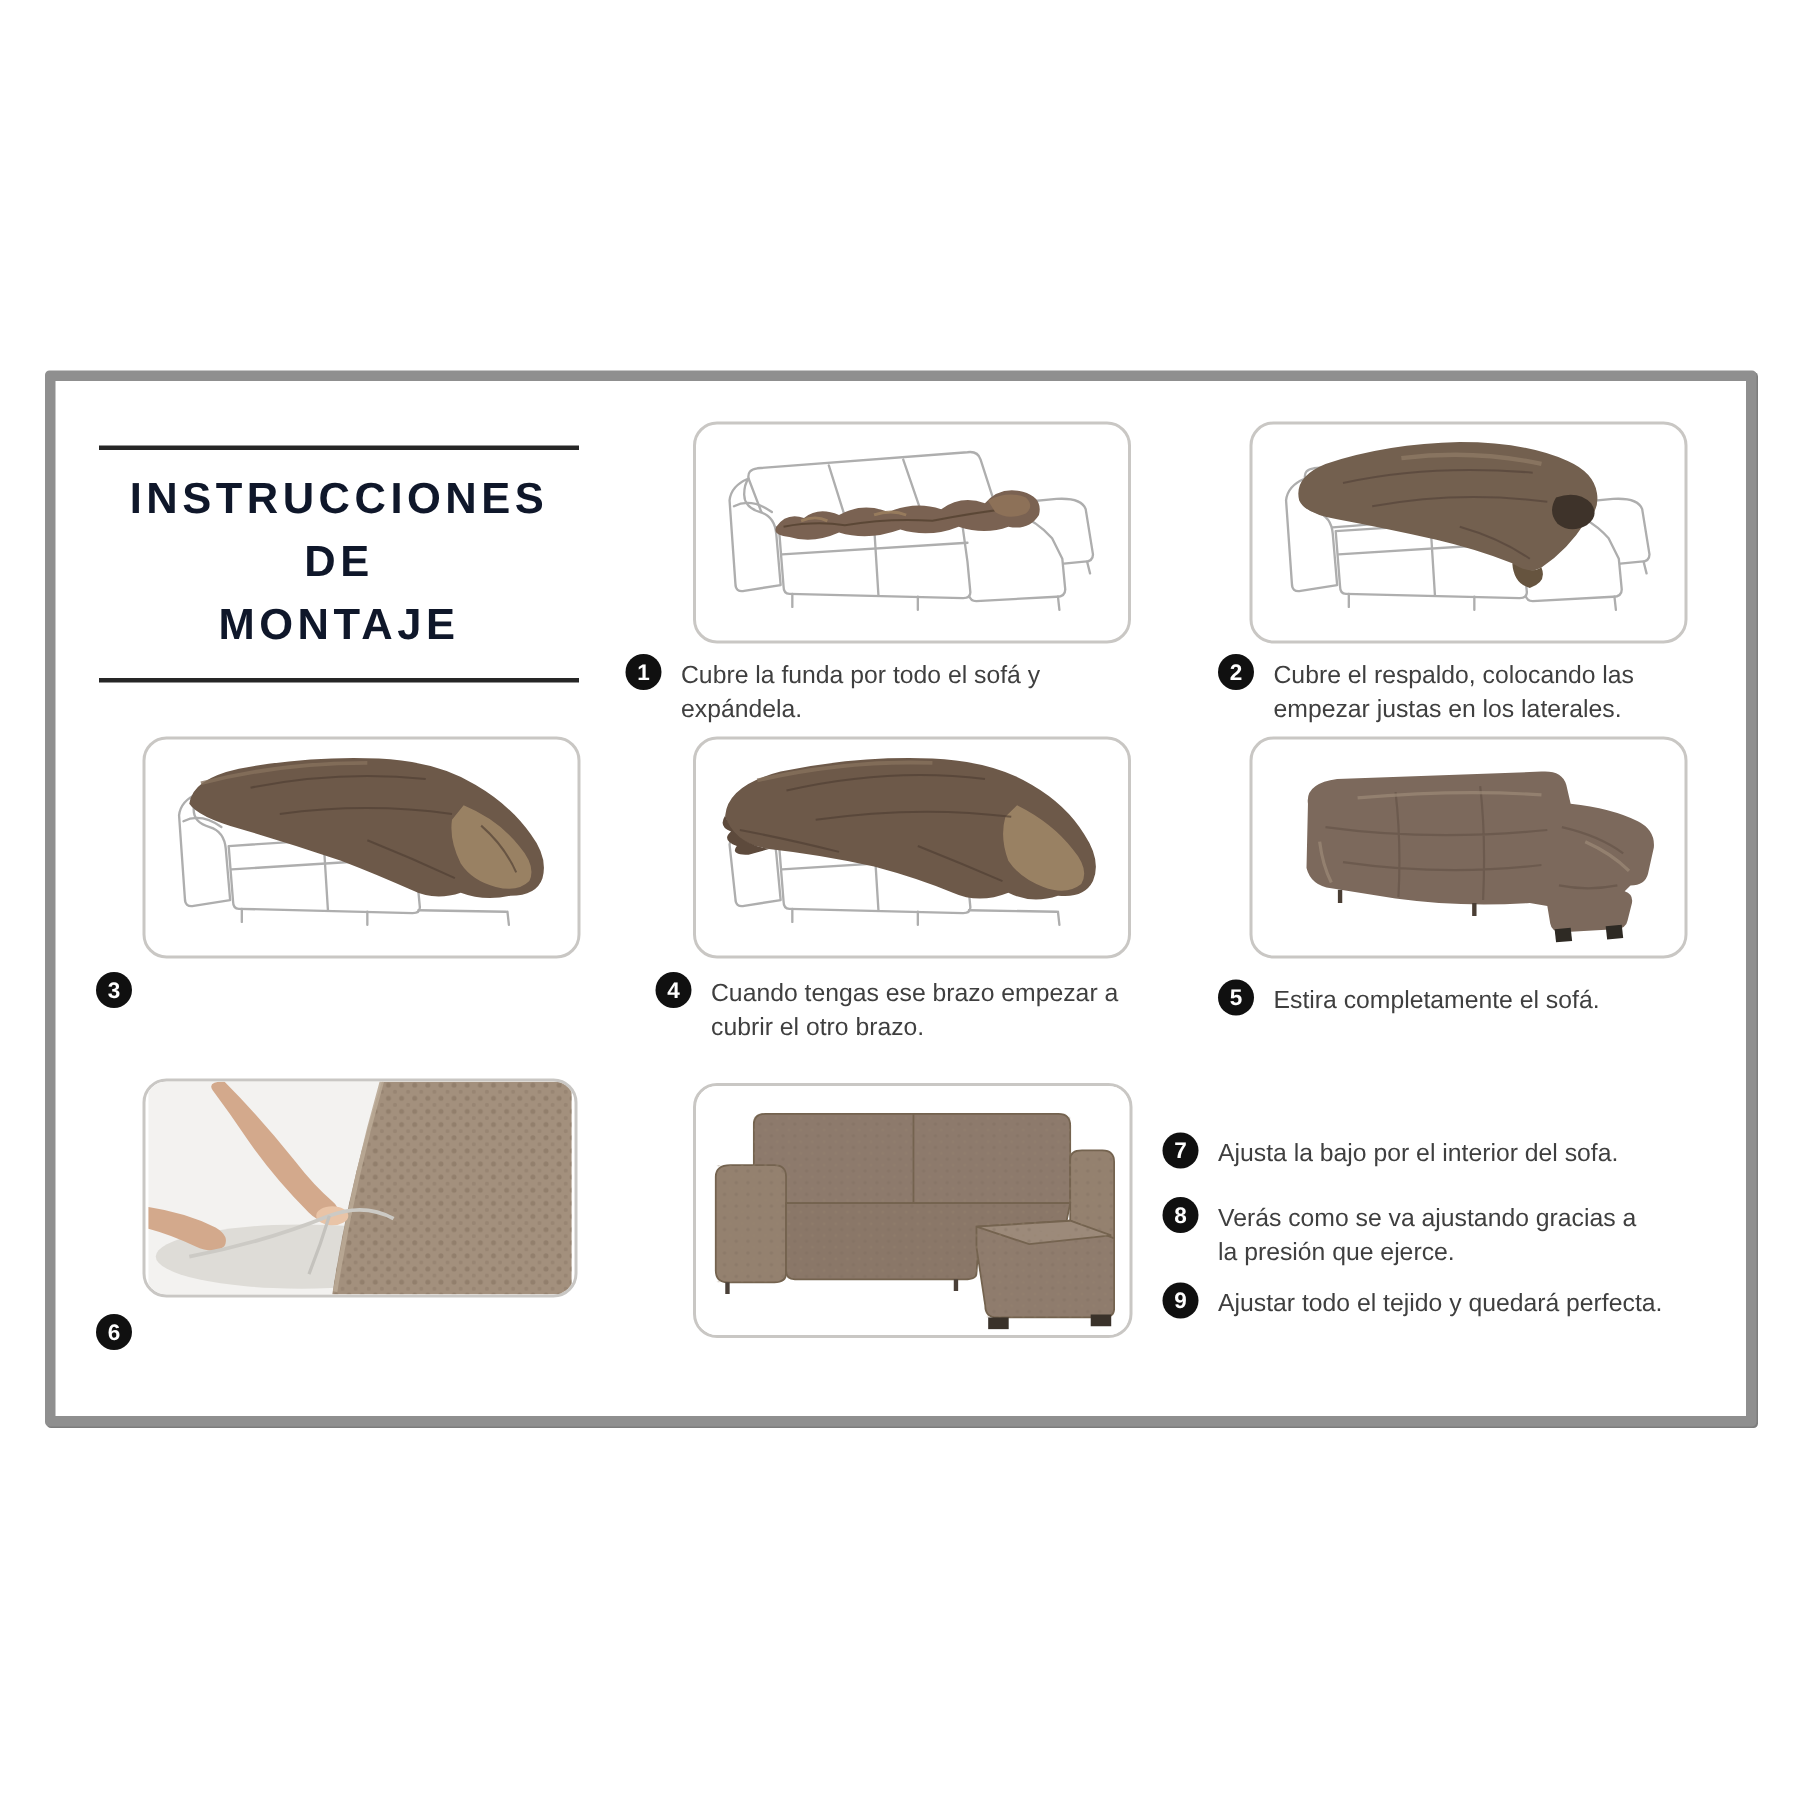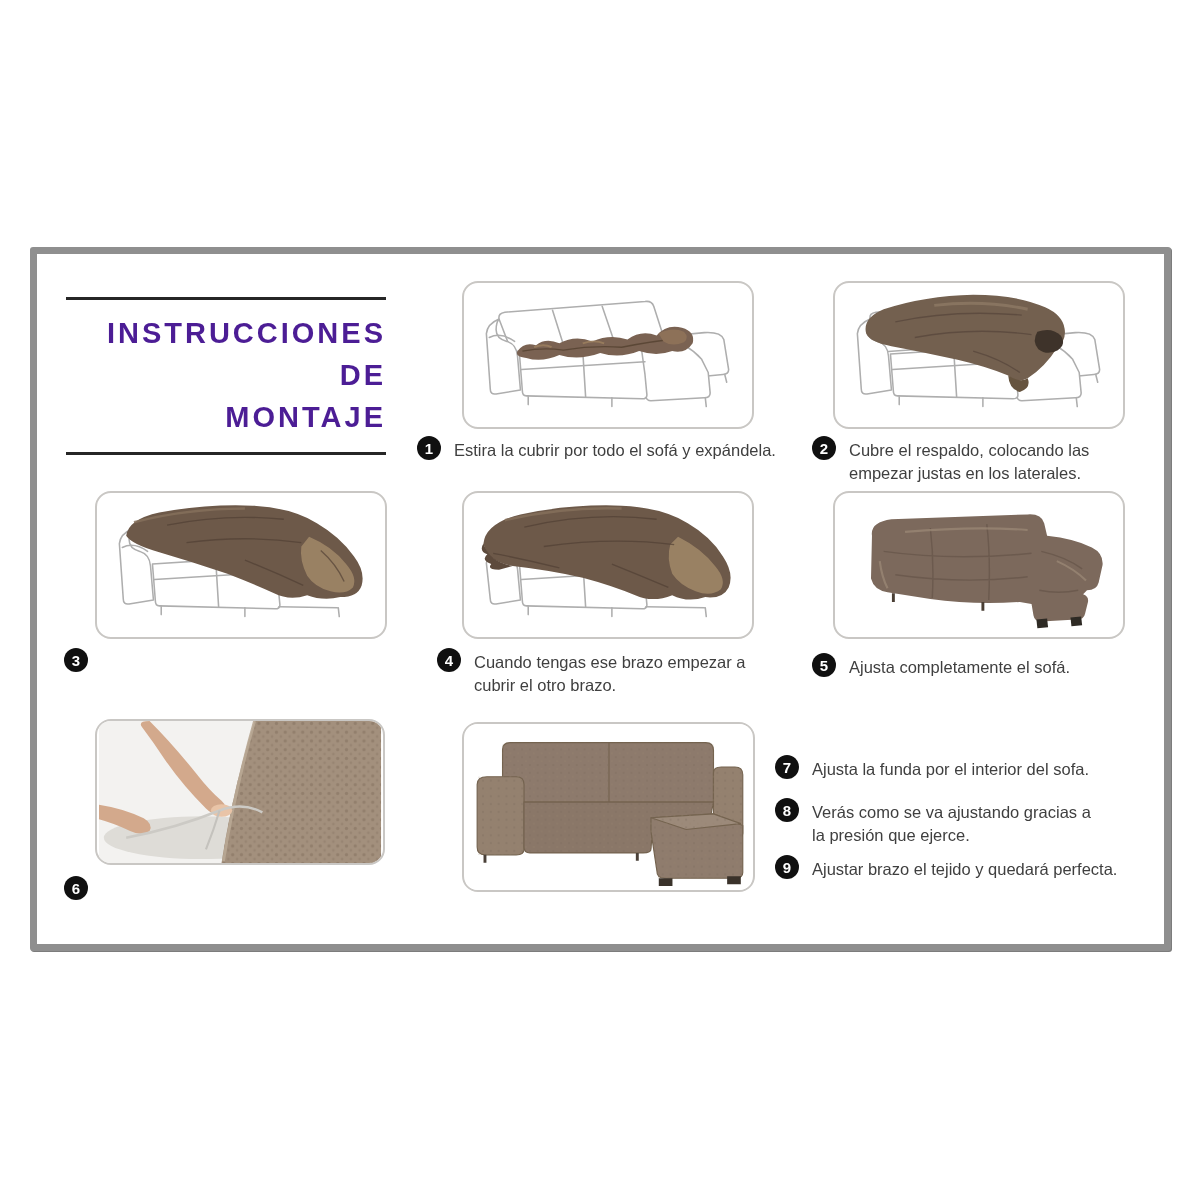--- a/index.html
+++ b/index.html
@@ -3,22 +3,22 @@
 <meta charset="utf-8">
 <style>
   html,body{margin:0;padding:0;background:#ffffff;}
   .canvas{position:relative;width:1200px;height:1200px;background:#ffffff;overflow:hidden;
           font-family:"Liberation Sans", sans-serif;}
   .frame{position:absolute;left:30px;top:247px;width:1141px;height:704px;box-sizing:border-box;
          border:7px solid #8f8f8f;border-radius:3px;background:#ffffff;
          box-shadow:inset 1px 1px 0 #ffffff, 1px 1px 0 #7c7c7c;}
   .title-block{position:absolute;left:66px;top:297px;width:320px;}
   .rule{height:3px;background:#262626;}
-  .page-title{margin:12px 0 14px 0;text-align:right;font-weight:bold;font-size:29px;
-              letter-spacing:3px;line-height:1.45;color:#4c1d95;white-space:pre-line;}
+  .page-title{margin:12px 0 14px 0;text-align:center;font-weight:bold;font-size:29px;
+              letter-spacing:3px;line-height:1.45;color:#0f172a;white-space:pre-line;}
   .panel{position:absolute;box-sizing:border-box;border:2px solid #c9c7c4;border-radius:16px;
          background:#ffffff;overflow:hidden;}
   .panel svg{display:block;width:100%;height:100%;}
   .cap{position:absolute;display:flex;gap:13px;align-items:flex-start;}
   .num{flex:0 0 auto;width:24px;height:24px;border-radius:50%;background:#101010;color:#ffffff;
        font-weight:bold;font-size:15px;display:flex;align-items:center;justify-content:center;
        margin-top:-3px;}
   .cap-text{font-size:16.5px;line-height:1.38;color:#3f3f3f;white-space:pre-line;}
   
   .p1{left:462px;top:281px;width:292px;height:148px;}
@@ -193,48 +193,48 @@
         <path d="M38 19 L254 19 L254 80 L38 80 Z M12 54 L60 54 L60 134 L12 134 Z M60 80 L254 80 L190 132 L60 132 Z M190 96 L284 102 L284 158 L196 158 Z M254 44 L284 44 L284 118 L254 118 Z"></path>
       </g>
       <path d="M198 158 L212 158 L212 166 L198 166 Z" fill="#3a322a"></path>
       <path d="M268 156 L282 156 L282 164 L268 164 Z" fill="#3a322a"></path>
       <path d="M20 134 L20 142 M176 132 L176 140" stroke="#4a4038" stroke-width="3"></path>
     </svg>
   </div>
 
   <div class="cap c1">
     <span class="num">1</span>
-    <span class="cap-text">Estira la cubrir por todo el sofá y expándela.</span>
+    <span class="cap-text">Cubre la funda por todo el sofá y expándela.</span>
   </div>
   <div class="cap c2">
     <span class="num">2</span>
     <span class="cap-text">Cubre el respaldo, colocando las
 empezar  justas en los laterales.</span>
   </div>
   <div class="cap c3">
     <span class="num">3</span>
   </div>
   <div class="cap c4">
     <span class="num">4</span>
     <span class="cap-text">Cuando tengas ese brazo empezar a
 cubrir el otro brazo.</span>
   </div>
   <div class="cap c5">
     <span class="num">5</span>
-    <span class="cap-text">Ajusta completamente el sofá.</span>
+    <span class="cap-text">Estira completamente el sofá.</span>
   </div>
   <div class="cap c6">
     <span class="num">6</span>
   </div>
   <div class="cap c7">
     <span class="num">7</span>
-    <span class="cap-text">Ajusta la funda por el interior del sofa.</span>
+    <span class="cap-text">Ajusta la bajo por el interior del sofa.</span>
   </div>
   <div class="cap c8">
     <span class="num">8</span>
     <span class="cap-text">Verás como se va ajustando gracias a
 la presión que ejerce.</span>
   </div>
   <div class="cap c9">
     <span class="num">9</span>
-    <span class="cap-text">Ajustar brazo el tejido y quedará perfecta.</span>
+    <span class="cap-text">Ajustar todo el tejido y quedará perfecta.</span>
   </div>
 </div>
 
 </body></html>

